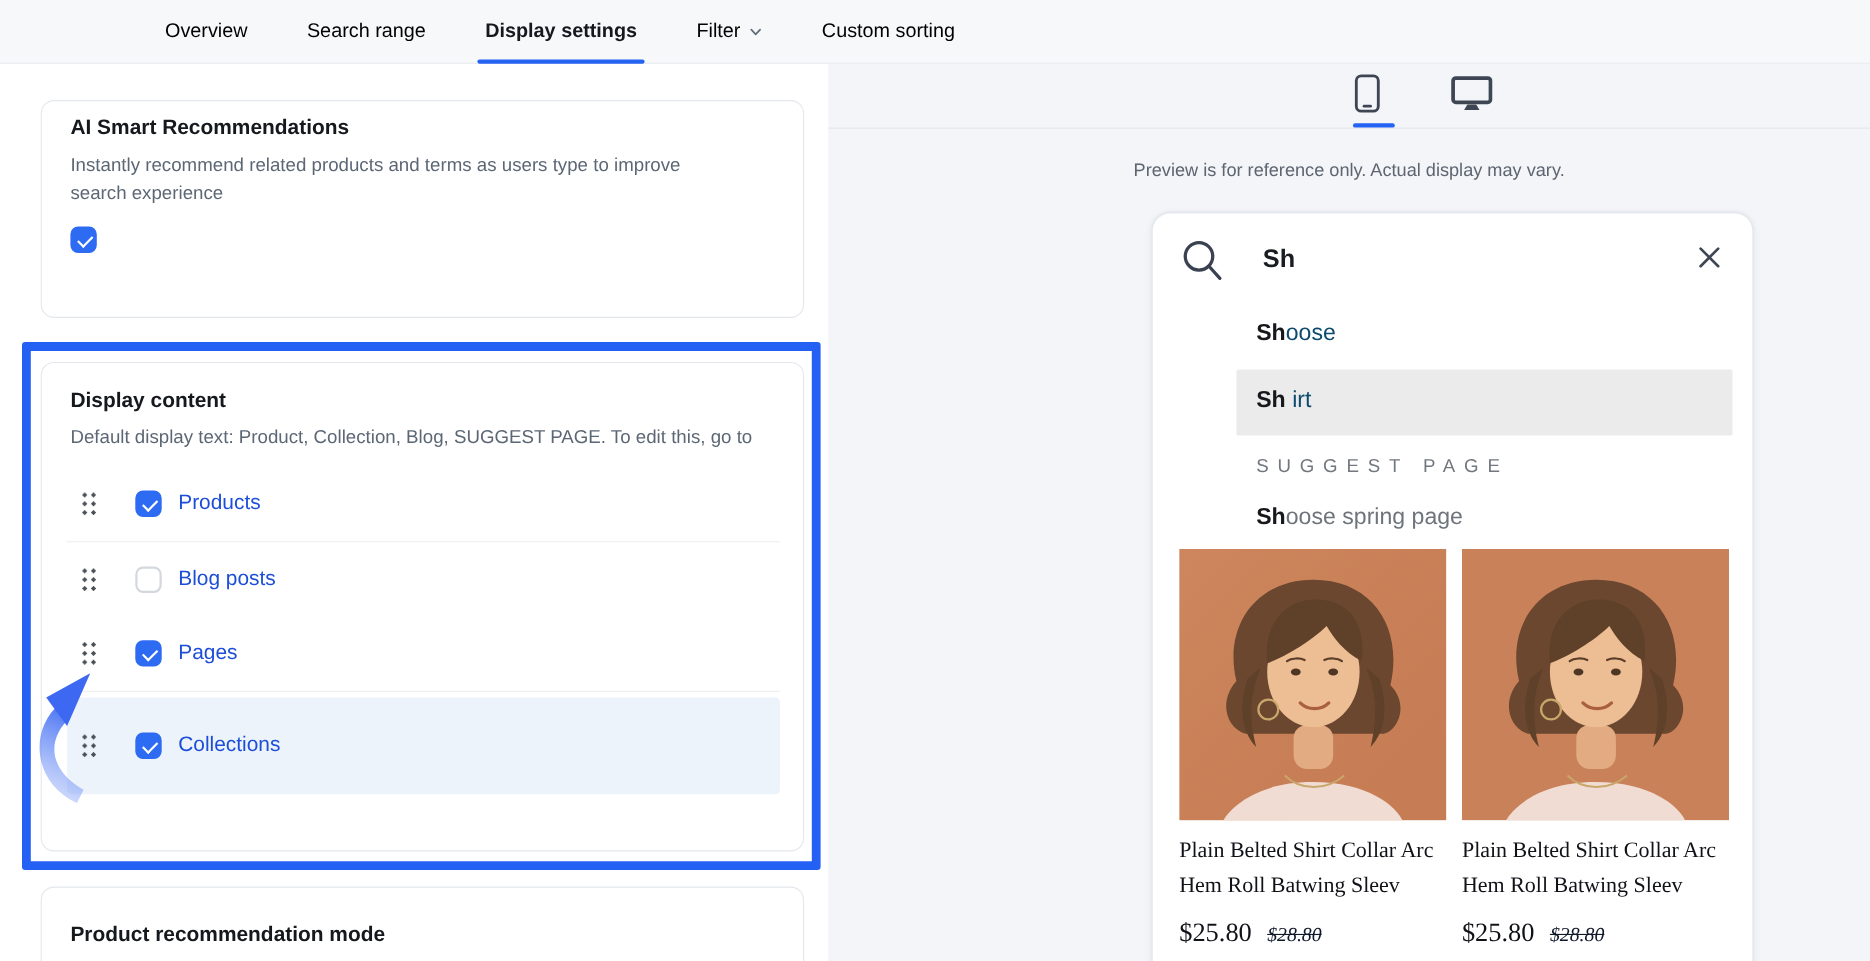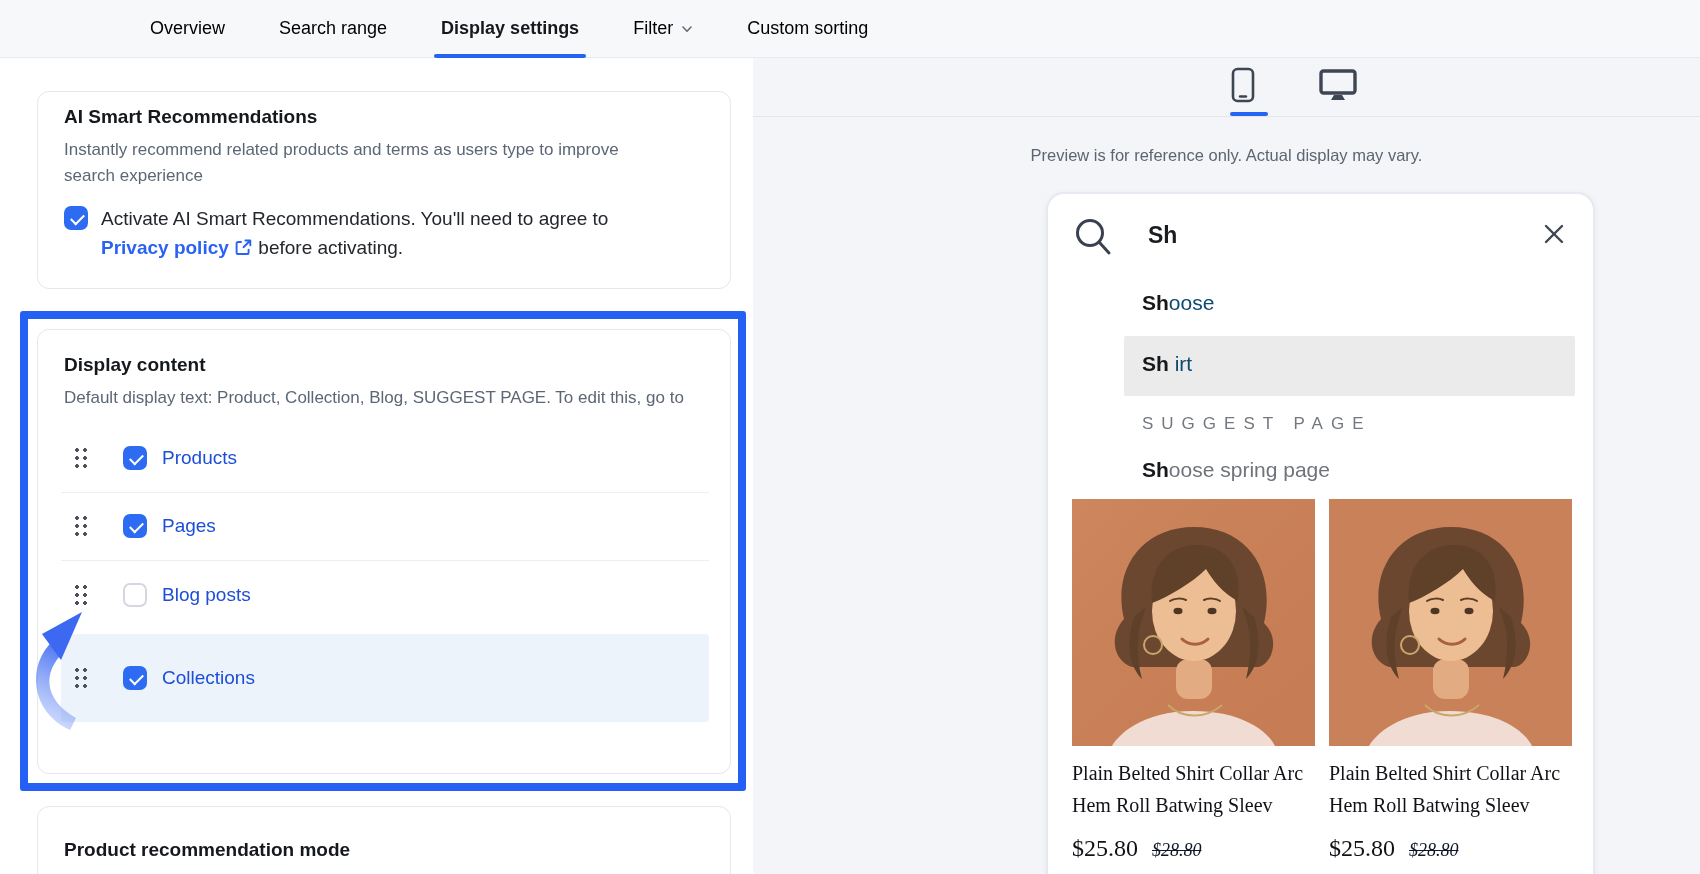--- a/index.html
+++ b/index.html
@@ -100,52 +100,43 @@
       </svg>
     </div>
     <div class="tab">Custom sorting</div>
   </div>
 
   <div class="card" id="ai-card">
     <div class="card-title">AI Smart Recommendations</div>
     <div class="card-desc" style="max-width:605px">Instantly recommend related products and terms as users type to improve search experience</div>
     <div class="activate-row">
       <div class="cb checked"></div>
-      <div class="activate-text">
-        <span>Activate AI Smart Recommendations. You'll need to agree to</span><br>
-        <span class="link">Privacy policy</span>
-        <svg class="ext-icon" width="19" height="19" viewBox="0 0 19 19">
-          <path d="M7 4 H4.2 A1.6 1.6 0 0 0 2.6 5.6 V14.4 A1.6 1.6 0 0 0 4.2 16 H13 A1.6 1.6 0 0 0 14.6 14.4 V11.6" fill="none" stroke="#2a62f6" stroke-width="1.9" stroke-linecap="round"></path>
-          <path d="M9.5 9.2 L16 2.8 M11.4 2.5 H16.3 V7.4" fill="none" stroke="#2a62f6" stroke-width="1.9" stroke-linecap="round" stroke-linejoin="round"></path>
-        </svg>
-        <span> before activating.</span>
-      </div>
     </div>
   </div>
 
   <div id="annot-box"></div>
 
   <div class="card" id="display-card">
     <div class="card-title">Display content</div>
     <div class="card-desc" style="max-width:622px">Default display text: Product, Collection, Blog, SUGGEST PAGE. To edit this, go to</div>
     <div class="rows">
       <div class="drag-row bordered">
         <div class="handle"></div>
         <div class="cb checked"></div>
         <div class="row-label">Products</div>
       </div>
+      <div class="drag-row">
+        <div class="handle"></div>
+        <div class="cb"></div>
+        <div class="row-label">Blog posts</div>
+      </div>
       <div class="drag-row bordered">
         <div class="handle"></div>
         <div class="cb checked"></div>
         <div class="row-label">Pages</div>
-      </div>
-      <div class="drag-row">
-        <div class="handle"></div>
-        <div class="cb"></div>
-        <div class="row-label">Blog posts</div>
       </div>
       <div class="drag-row highlighted">
         <div class="handle"></div>
         <div class="cb checked"></div>
         <div class="row-label">Collections</div>
       </div>
     </div>
   </div>
 
   <div class="card" id="mode-card">

